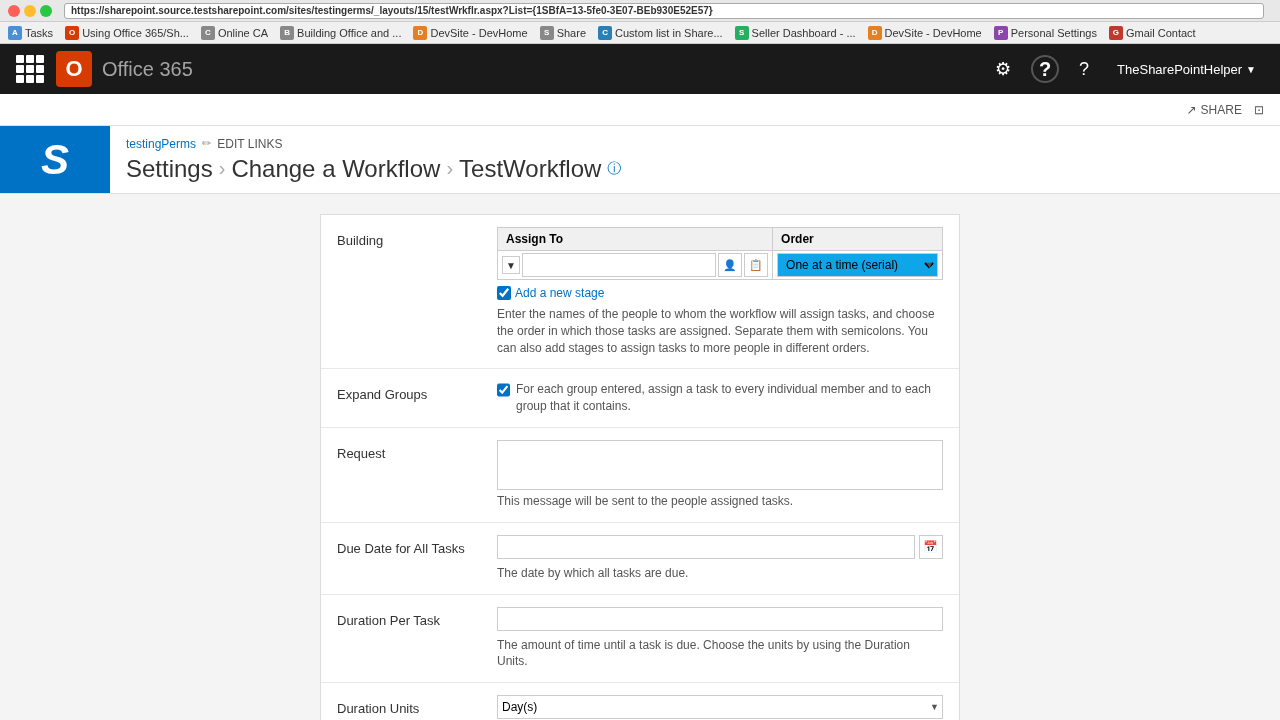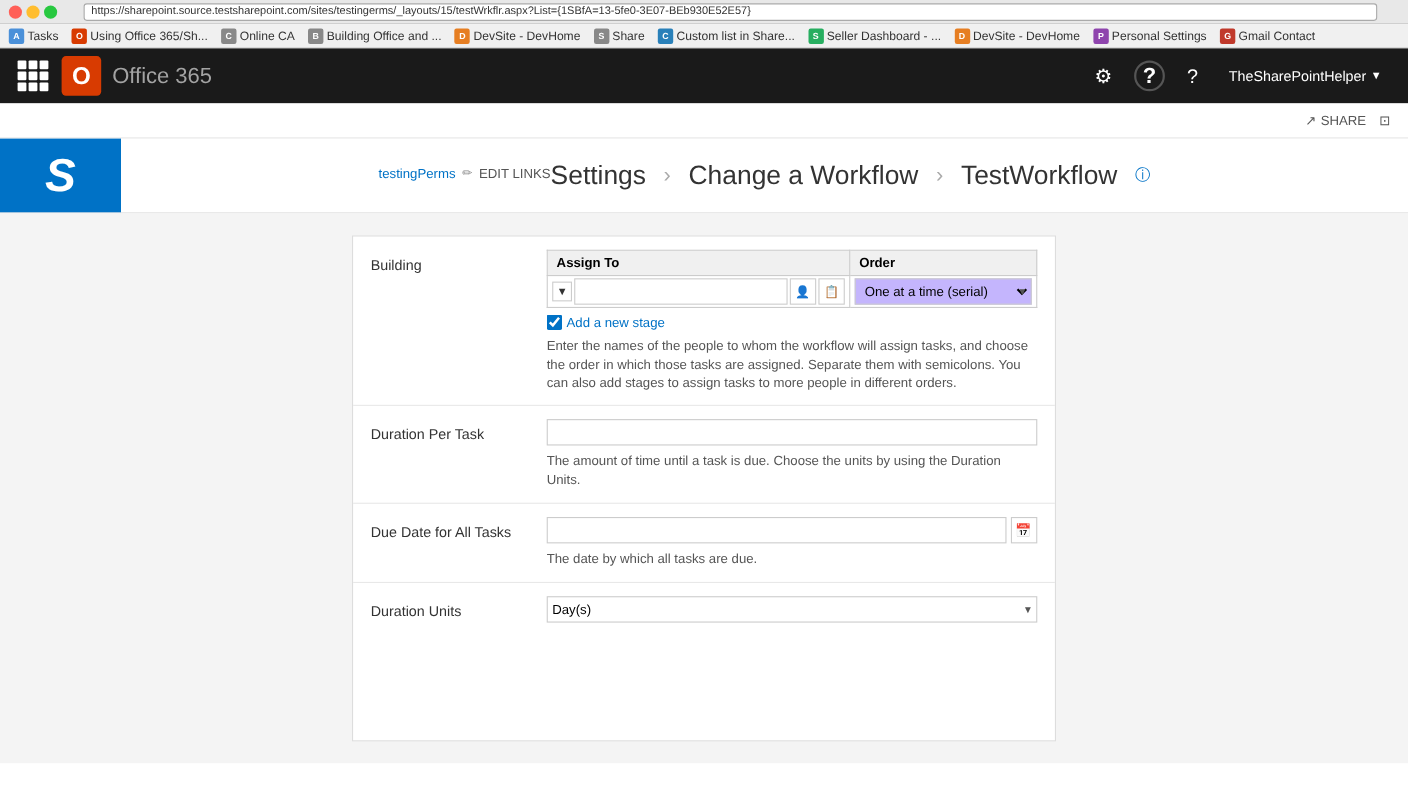--- a/index.html
+++ b/index.html
@@ -23,23 +23,24 @@
       flex: 1;
       background: #fff;
       border: 1px solid #aaa;
       border-radius: 3px;
       height: 16px;
       padding: 0 6px;
       font-size: 10px;
       color: #333;
       display: flex;
       align-items: center;
-      margin: 0 20px;
+      margin: 0 8px;
       overflow: hidden;
       white-space: nowrap;
+      font-weight: bold;
     }
 
     
     .bookmarks-bar {
       background: #f0f0f0;
       border-bottom: 1px solid #ccc;
       height: 22px;
       display: flex;
       align-items: center;
       padding: 0 8px;
@@ -177,21 +178,21 @@
       color: #fff;
       font-size: 42px;
       font-weight: 700;
       line-height: 1;
       font-style: italic;
     }
     .site-header-content {
       flex: 1;
       padding: 8px 16px;
       display: flex;
-      flex-direction: row;
+      flex-direction: column;
       justify-content: center;
     }
     .breadcrumb-area {
       display: flex;
       align-items: center;
       gap: 6px;
       margin-bottom: 4px;
     }
     .breadcrumb-link {
       color: #0072C6;
@@ -203,21 +204,21 @@
       color: #555;
       font-size: 12px;
       cursor: pointer;
       display: flex;
       align-items: center;
       gap: 3px;
     }
     .page-title {
       display: flex;
       align-items: center;
-      gap: 16px;
+      gap: 6px;
       font-size: 24px;
       font-weight: 300;
       color: #333;
     }
     .page-title-arrow {
       color: #aaa;
       font-size: 20px;
     }
     .info-icon {
       color: #0072C6;
@@ -356,21 +357,21 @@
       color: #555;
     }
     .order-cell {
       min-width: 140px;
     }
     .order-select {
       border: 1px solid #ccc;
       height: 24px;
       font-size: 12px;
       width: 100%;
-      background: #c4b5fd;
+      background: #0ea5e9;
       padding: 0 4px;
     }
     .add-stage-row {
       display: flex;
       align-items: center;
       gap: 4px;
       margin-bottom: 6px;
     }
     .add-stage-checkbox {
       width: 14px;
@@ -640,44 +641,60 @@
           </tbody>
         </table>
         <div class="add-stage-row">
           <input class="add-stage-checkbox" type="checkbox" checked="" style="">
           <label class="add-stage-label">Add a new stage</label>
         </div>
         <div class="help-text">Enter the names of the people to whom the workflow will assign tasks, and choose the order in which those tasks are assigned. Separate them with semicolons. You can also add stages to assign tasks to more people in different orders.</div>
       </div>
     </div>
 
-
-
     <div class="form-row">
-      <div class="form-label">Duration Per Task</div>
+      <div class="form-label">Expand Groups</div>
       <div class="form-field">
-        <input class="duration-input" type="text" style="margin-bottom: 6px;">
-        <div class="help-text">The amount of time until a task is due. Choose the units by using the Duration Units.</div>
+        <div class="expand-groups-row">
+          <input class="expand-checkbox" type="checkbox" checked="" style="">
+          <span class="help-text">For each group entered, assign a task to every individual member and to each group that it contains.</span>
+        </div>
+      </div>
+    </div>
+
+    <div class="form-row">
+      <div class="form-label">Request</div>
+      <div class="form-field">
+        <textarea class="request-textarea" style=""></textarea>
+        <div class="help-text">This message will be sent to the people assigned tasks.</div>
       </div>
     </div>
 
     <div class="form-row">
       <div class="form-label">Due Date for All Tasks</div>
       <div class="form-field">
         <div class="due-date-area">
           <input class="due-date-input" type="text" style="">
           <button class="calendar-btn">
             <span>📅</span>
           </button>
         </div>
         <div class="help-text">The date by which all tasks are due.</div>
       </div>
     </div>
 
     <div class="form-row">
+      <div class="form-label">Duration Per Task</div>
+      <div class="form-field">
+        <input class="duration-input" type="text" style="margin-bottom: 6px;">
+        <div class="help-text">The amount of time until a task is due. Choose the units by using the Duration Units.</div>
+      </div>
+    </div>
+
+    <div class="form-row">
       <div class="form-label">Duration Units</div>
       <div class="form-field">
         <div class="select-wrapper" style="margin-bottom:6px;">
           <select class="duration-units-select">
             <option>Day(s)</option>
             <option>Week(s)</option>
             <option>Month(s)</option>
           </select>
         </div>
 

